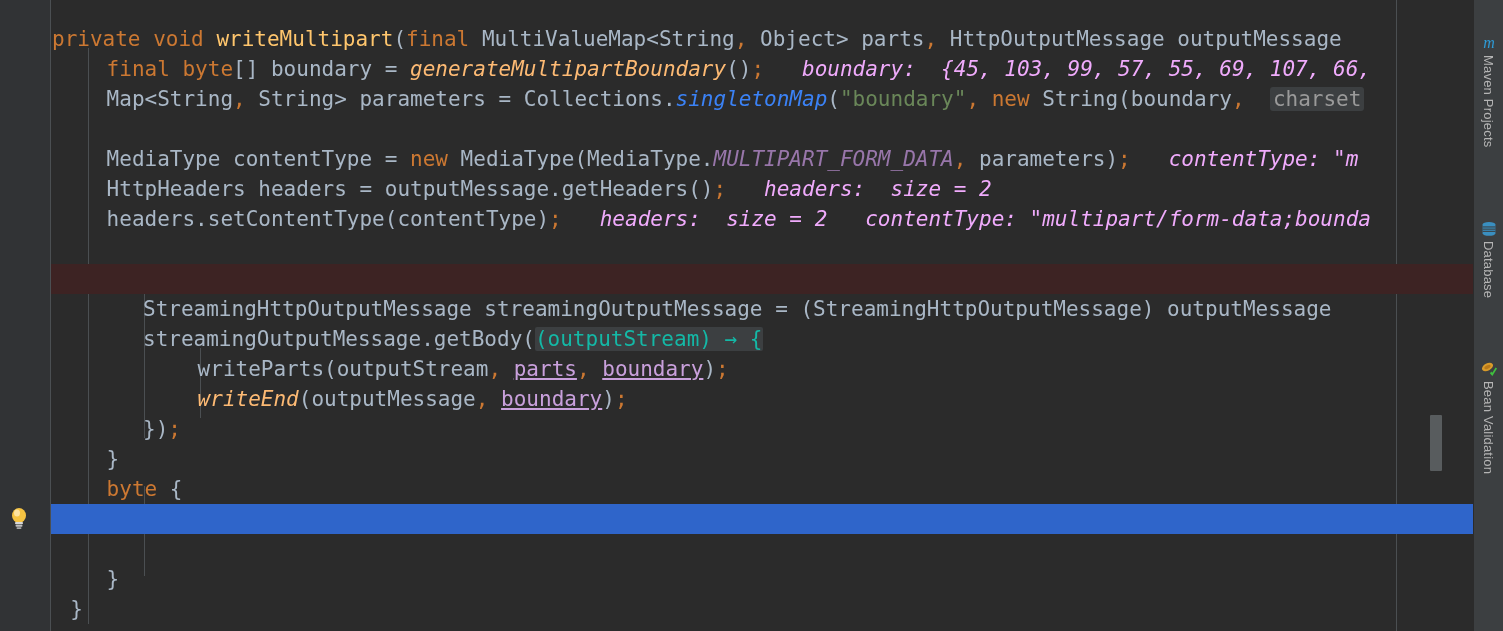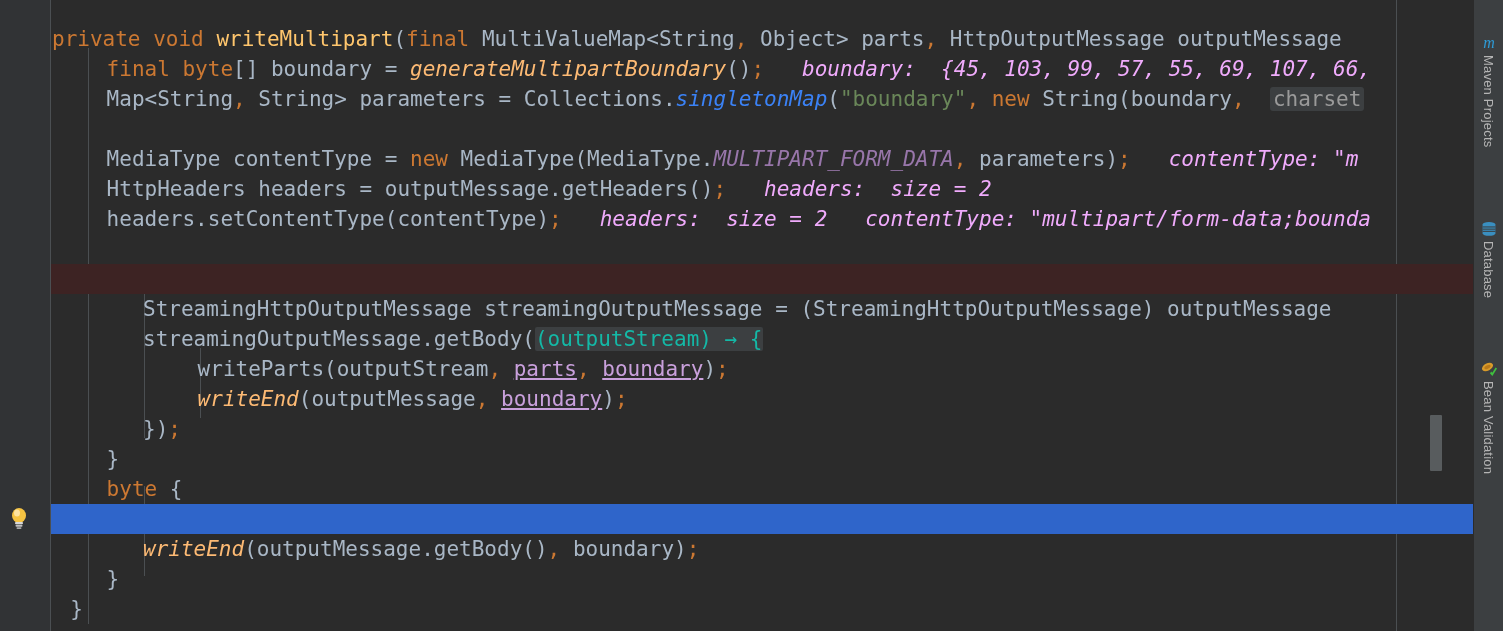--- a/index.html
+++ b/index.html
@@ -240,21 +240,20 @@
         <div class="line" style="top: 234px;"><span class="txt" style="left: 52px;"></span></div>
         <div class="line" style="top: 264px;"><span class="txt" style="left: 106.6px;"><span class="kw">if </span><span class="ident">(outputMessage </span><span class="kw">instanceof </span><span class="ident">StreamingHttpOutputMessage) {</span></span></div>
         <div class="line" style="top: 294px;"><span class="txt" style="left: 143px;"><span class="ident">StreamingHttpOutputMessage streamingOutputMessage = (StreamingHttpOutputMessage) outputMessage</span></span></div>
         <div class="line" style="top: 324px;"><span class="txt" style="left: 143px;"><span class="ident">streamingOutputMessage.getBody(</span><span class="lambda-param">(outputStream) → {</span></span></div>
         <div class="line" style="top: 354px;"><span class="txt" style="left: 197.6px;"><span class="ident">writeParts(outputStream</span><span class="semi">,</span><span class="punc"> </span><span class="captured">parts</span><span class="semi">,</span><span class="punc"> </span><span class="captured">boundary</span><span class="punc">)</span><span class="semi">;</span></span></div>
         <div class="line" style="top: 384px;"><span class="txt" style="left: 197.6px;"><span class="imeth">writeEnd</span><span class="ident">(outputMessage</span><span class="semi">,</span><span class="punc"> </span><span class="captured">boundary</span><span class="punc">)</span><span class="semi">;</span></span></div>
         <div class="line" style="top: 414px;"><span class="txt" style="left: 143px;"><span class="punc">})</span><span class="semi">;</span></span></div>
         <div class="line" style="top: 444px;"><span class="txt" style="left: 106.6px;"><span class="punc">}</span></span></div>
         <div class="line" style="top: 474px;"><span class="txt" style="left: 106.6px;"><span class="kw">byte </span><span class="punc">{</span></span></div>
         <div class="line" style="top: 504px;"><span class="txt" style="left: 143px;"><span class="sel-text">writeParts(outputMessage.getBody()</span><span class="semi">,</span><span class="sel-text"> parts</span><span class="semi">,</span><span class="sel-text"> boundary)</span><span class="semi">;</span><span class="punc">   </span><span class="hint-y">outputMessage: SimpleBufferingClientHtt</span></span></div>
-        <div class="line" style="top: 534px;"><span class="txt" style="left: 143px;"><span class="imeth">writeEnd</span><span class="ident">(outputMessage.getBody()</span><span class="semi">,</span><span class="ident"> boundary)</span><span class="semi">;</span></span></div>
         <div class="line" style="top: 564px;"><span class="txt" style="left: 106.6px;"><span class="punc">}</span></span></div>
         <div class="line" style="top: 594px;"><span class="txt" style="left: 70.2px;"><span class="punc">}</span></span></div>
       </div>
 
     <div id="scroll-track"></div>
     <div id="scroll-thumb" style="top: 415px; height: 56px;"></div>
   </div>
 
   <div id="right-stripe">
       <div class="stripe-btn" style="top: 32px;">

